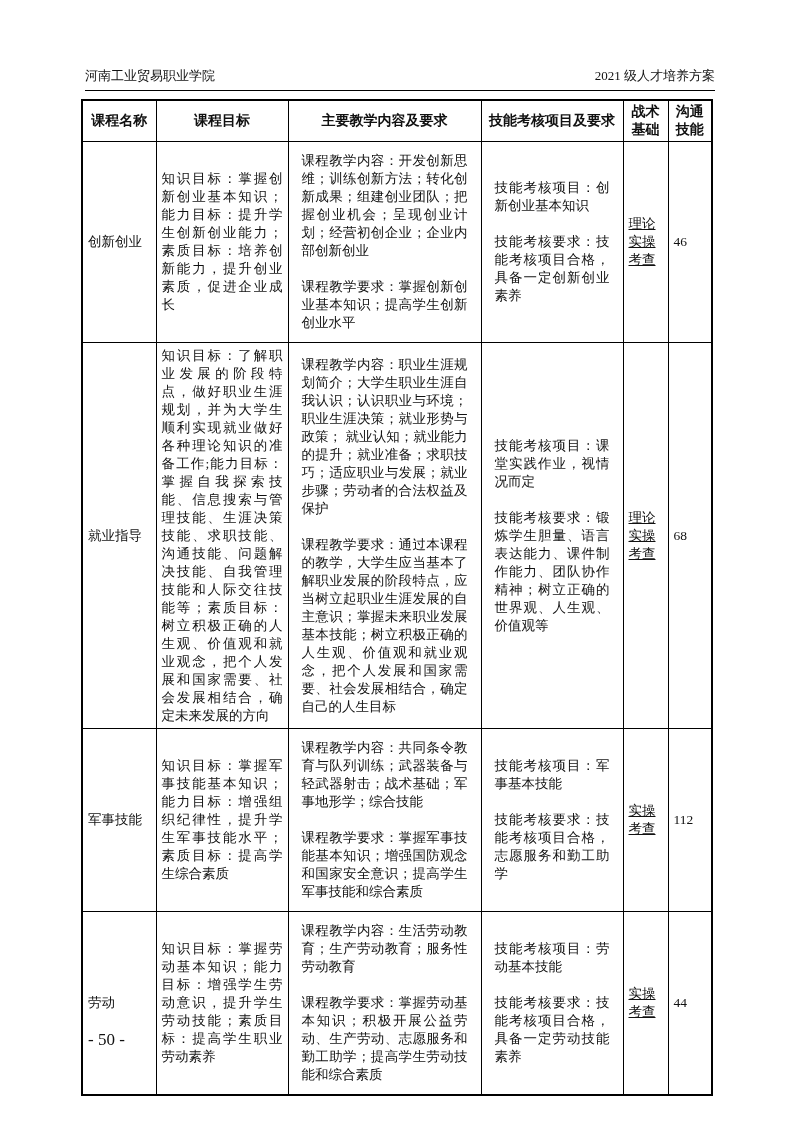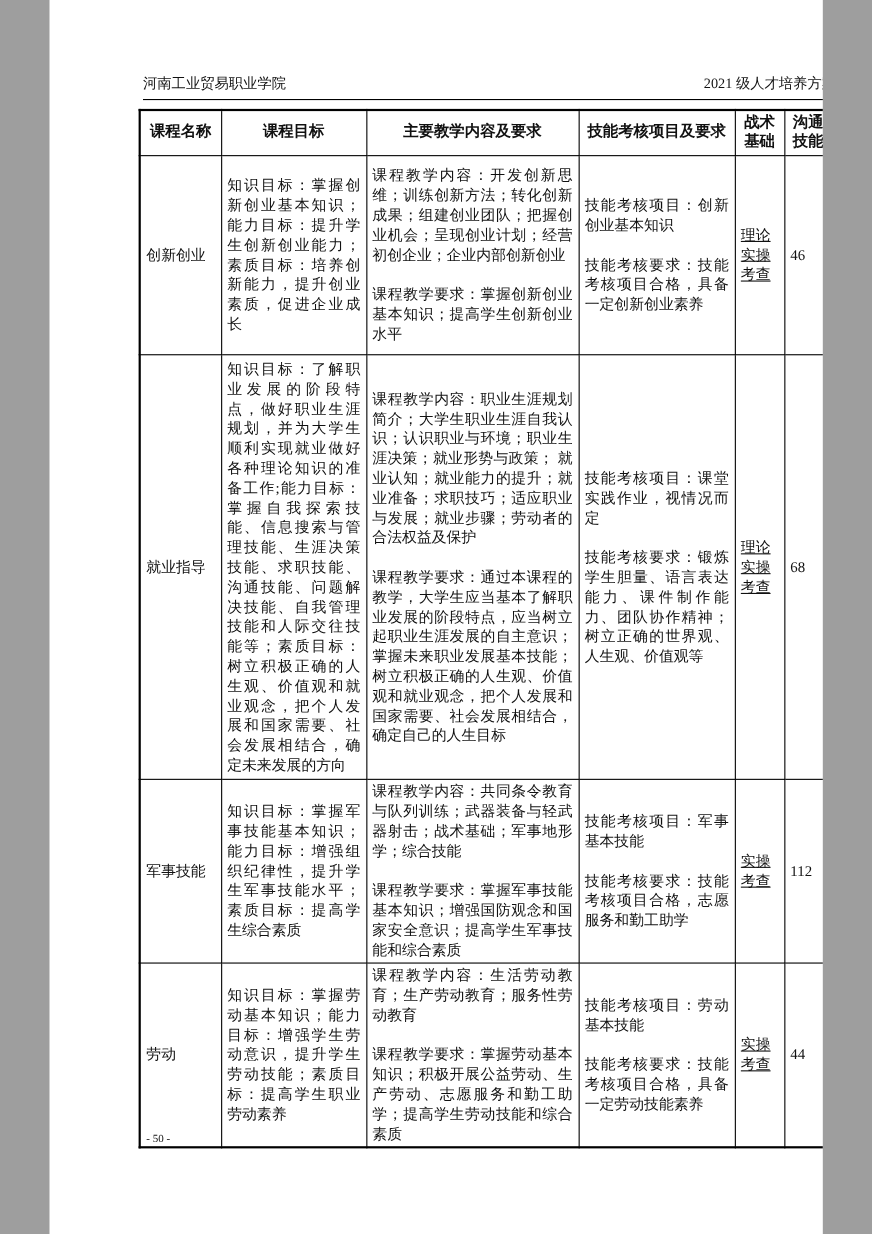--- a/index.html
+++ b/index.html
@@ -1,19 +1,19 @@
 <!DOCTYPE html>
 <html lang="zh"><head>
 <meta charset="utf-8">
 <style>
   * { margin: 0; padding: 0; box-sizing: border-box; }
   html, body { background: #9e9e9e; }
   .page {
     position: relative;
-    width: 703px;
+    width: 793px;
     height: 1122px;
     background: #ffffff;
     margin: 0 auto;
     font-family: "Liberation Serif", "DejaVu Serif", serif;
     color: #111111;
     overflow: hidden;
   }
   
   .doc-header {
     position: absolute;
@@ -55,33 +55,33 @@
   tr.hdr    { height: 36px; border-radius: 19px; }
   tr.row-1  { height: 181px; }
   tr.row-2  { height: 386px; }
   tr.row-3  { height: 162px; }
   tr.row-4  { height: 145px; }
   td.center { }
   td.just {
     text-align: justify;
     text-justify: inter-character;
   }
-  td.just p { margin: 0; }
+  td.just p { margin: 8px; }
   td.just p + p { margin-top: 18px; }
   td.method {
     text-align: left;
     white-space: pre-line;
     padding: 2px 1px;
     text-decoration: underline;
   }
   .page-number {
     position: absolute;
     top: 1030px;
     left: 88px;
-    font-size: 10px;
+    font-size: 17px;
   }
 </style>
 </head>
 <body>
 
 <div class="page">
 
   <div class="doc-header">
     <span>河南工业贸易职业学院</span>
     <span>2021 级人才培养方案</span>

